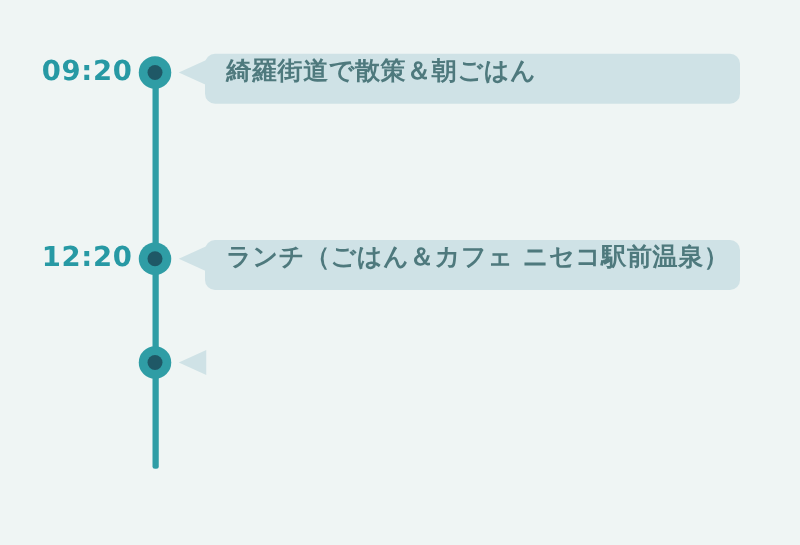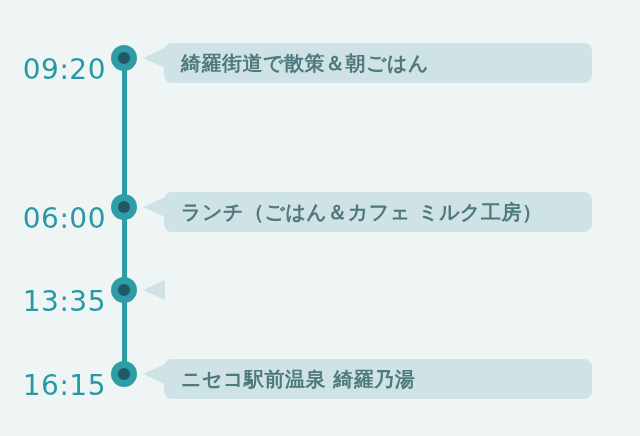--- a/index.html
+++ b/index.html
@@ -29,27 +29,27 @@
   }
   .row {
     position: absolute;
     left: 0;
     width: 640px;
     height: 40px;
   }
   .time {
     position: absolute;
     left: 0;
-    top: 12px;
+    top: 0;
     width: 106px;
     height: 40px;
     line-height: 40px;
     text-align: right;
-    font-size: 28px;
-    font-weight: normal;
+    font-size: 22px;
+    font-weight: bold;
     letter-spacing: 0.5px;
     color: var(--time_color, #2799a4);
   }
   .dot {
     position: absolute;
     left: 111px;
     top: 7px;
     width: 26px;
     height: 26px;
     border-radius: 50%;
@@ -78,21 +78,21 @@
   .bubble {
     position: absolute;
     left: 164px;
     top: 5px;
     width: 428px;
     height: 40px;
     box-sizing: border-box;
     background: var(--bubble_bg, #cfe2e6);
     border-radius: 8px;
     display: flex;
-    align-items: center;
+    align-items: flex-start;
     padding-left: 17px;
   }
   .bubble .label {
     font-size: 20px;
     font-weight: bold;
     color: var(--bubble_text_color, #4e797d);
     letter-spacing: 0.5px;
     white-space: nowrap;
   }
 </style>
@@ -106,35 +106,26 @@
     <div class="time">09:20</div>
     <div class="dot"></div>
     <div class="tail"></div>
     <div class="bubble">
       <span class="label">綺羅街道で散策＆朝ごはん</span>
     </div>
   </div>
 
 
   <div class="row" style="top:187px">
-    <div class="time">06:00</div>
+    <div class="time">12:20</div>
     <div class="dot"></div>
     <div class="tail"></div>
     <div class="bubble">
-      <span class="label">ランチ（ごはん＆カフェ ミルク工房）</span>
+      <span class="label">ランチ（ごはん＆カフェ ニセコ駅前温泉）</span>
     </div>
   </div>
 
   <div class="row" style="top:270px">
-    <div class="time">13:35</div>
     <div class="dot"></div>
     <div class="tail"></div>
   </div>
 
-  <div class="row" style="top:354px">
-    <div class="time">16:15</div>
-    <div class="dot"></div>
-    <div class="tail"></div>
-    <div class="bubble">
-      <span class="label">ニセコ駅前温泉 綺羅乃湯</span>
-    </div>
-  </div>
 </div>
 
 </body></html>

